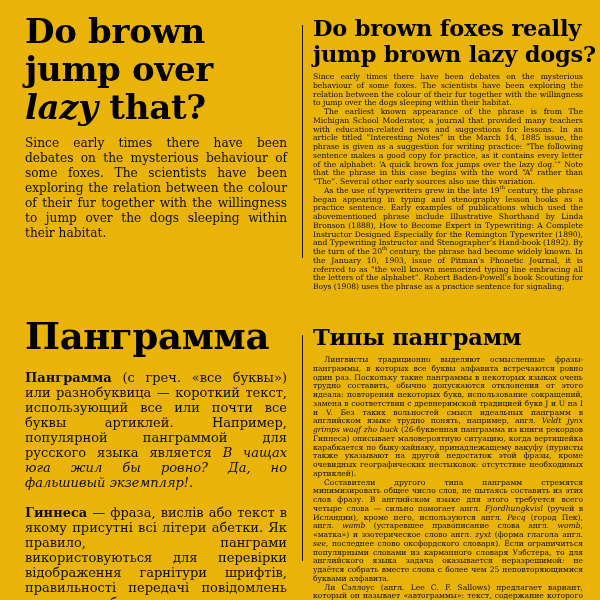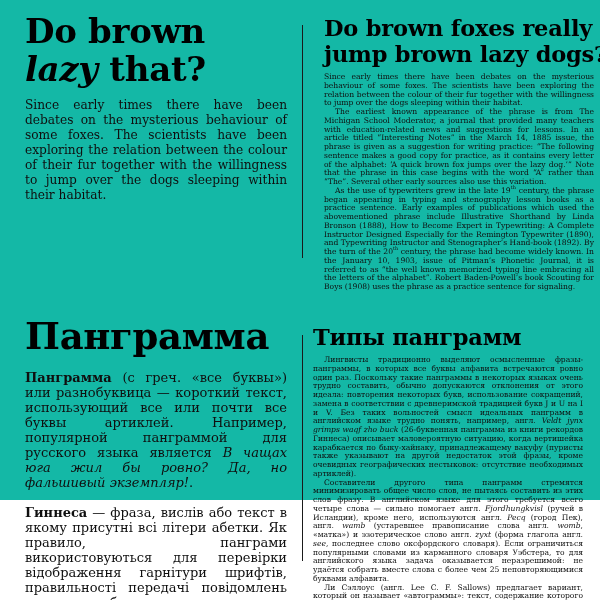--- a/index.html
+++ b/index.html
@@ -5,21 +5,21 @@
   html, body {
     margin: 0;
     padding: 0;
     width: 600px;
     height: 600px;
     background: #ffffff;
     font-family: "DejaVu Serif", serif;
     color: #0f0f0f;
     overflow: hidden;
   }
-  .canvas { position: relative; width: 600px; height: 500px; background: #14b8a6; text-decoration: underline; }
+  .canvas { position: relative; width: 600px; height: 600px; background: #eab308; text-decoration: underline; }
 
   .quad { position: absolute; }
 
   
   .q-tl { left: 25px; top: 12px; width: 262px; }
   .h-xl {
     margin: 0;
     font-size: 34px;
     line-height: 38px;
     font-weight: bold;
@@ -29,21 +29,21 @@
   .h-xl .hline { display: block; white-space: nowrap; }
   .body-lg {
     margin: 10px 0 0 0;
     font-size: 12.2px;
     line-height: 15px;
     text-align: justify;
     hyphens: auto;
   }
 
   
-  .q-tr { left: 324px; top: 15px; width: 270px; }
+  .q-tr { left: 313px; top: 15px; width: 270px; }
   .h-md {
     margin: 0;
     font-size: 22.5px;
     line-height: 26px;
     font-weight: bold;
     color: #000000;
     letter-spacing: -0.2px;
   }
   .h-md .hline { display: block; white-space: nowrap; }
   .body-sm {
@@ -93,20 +93,21 @@
   i, em { font-style: italic; }
 </style>
 </head>
 <body>
 
 <div class="canvas">
 
   <div class="quad q-tl">
     <h1 class="h-xl" lang="en">
       <span class="hline">Do brown</span>
+      <span class="hline">jump over</span>
       <span class="hline"><em>lazy</em><span> that?</span></span>
     </h1>
     <p class="body-lg" lang="en">Since early times there have been debates on the mysterious behaviour of some foxes. The scientists have been exploring the relation between the colour of their fur together with the willingness to jump over the dogs sleeping within their habitat.</p>
   </div>
 
   <div class="vrule vrule-top"></div>
 
   <div class="quad q-tr">
     <h2 class="h-md" lang="en">
       <span class="hline">Do brown foxes really</span>

